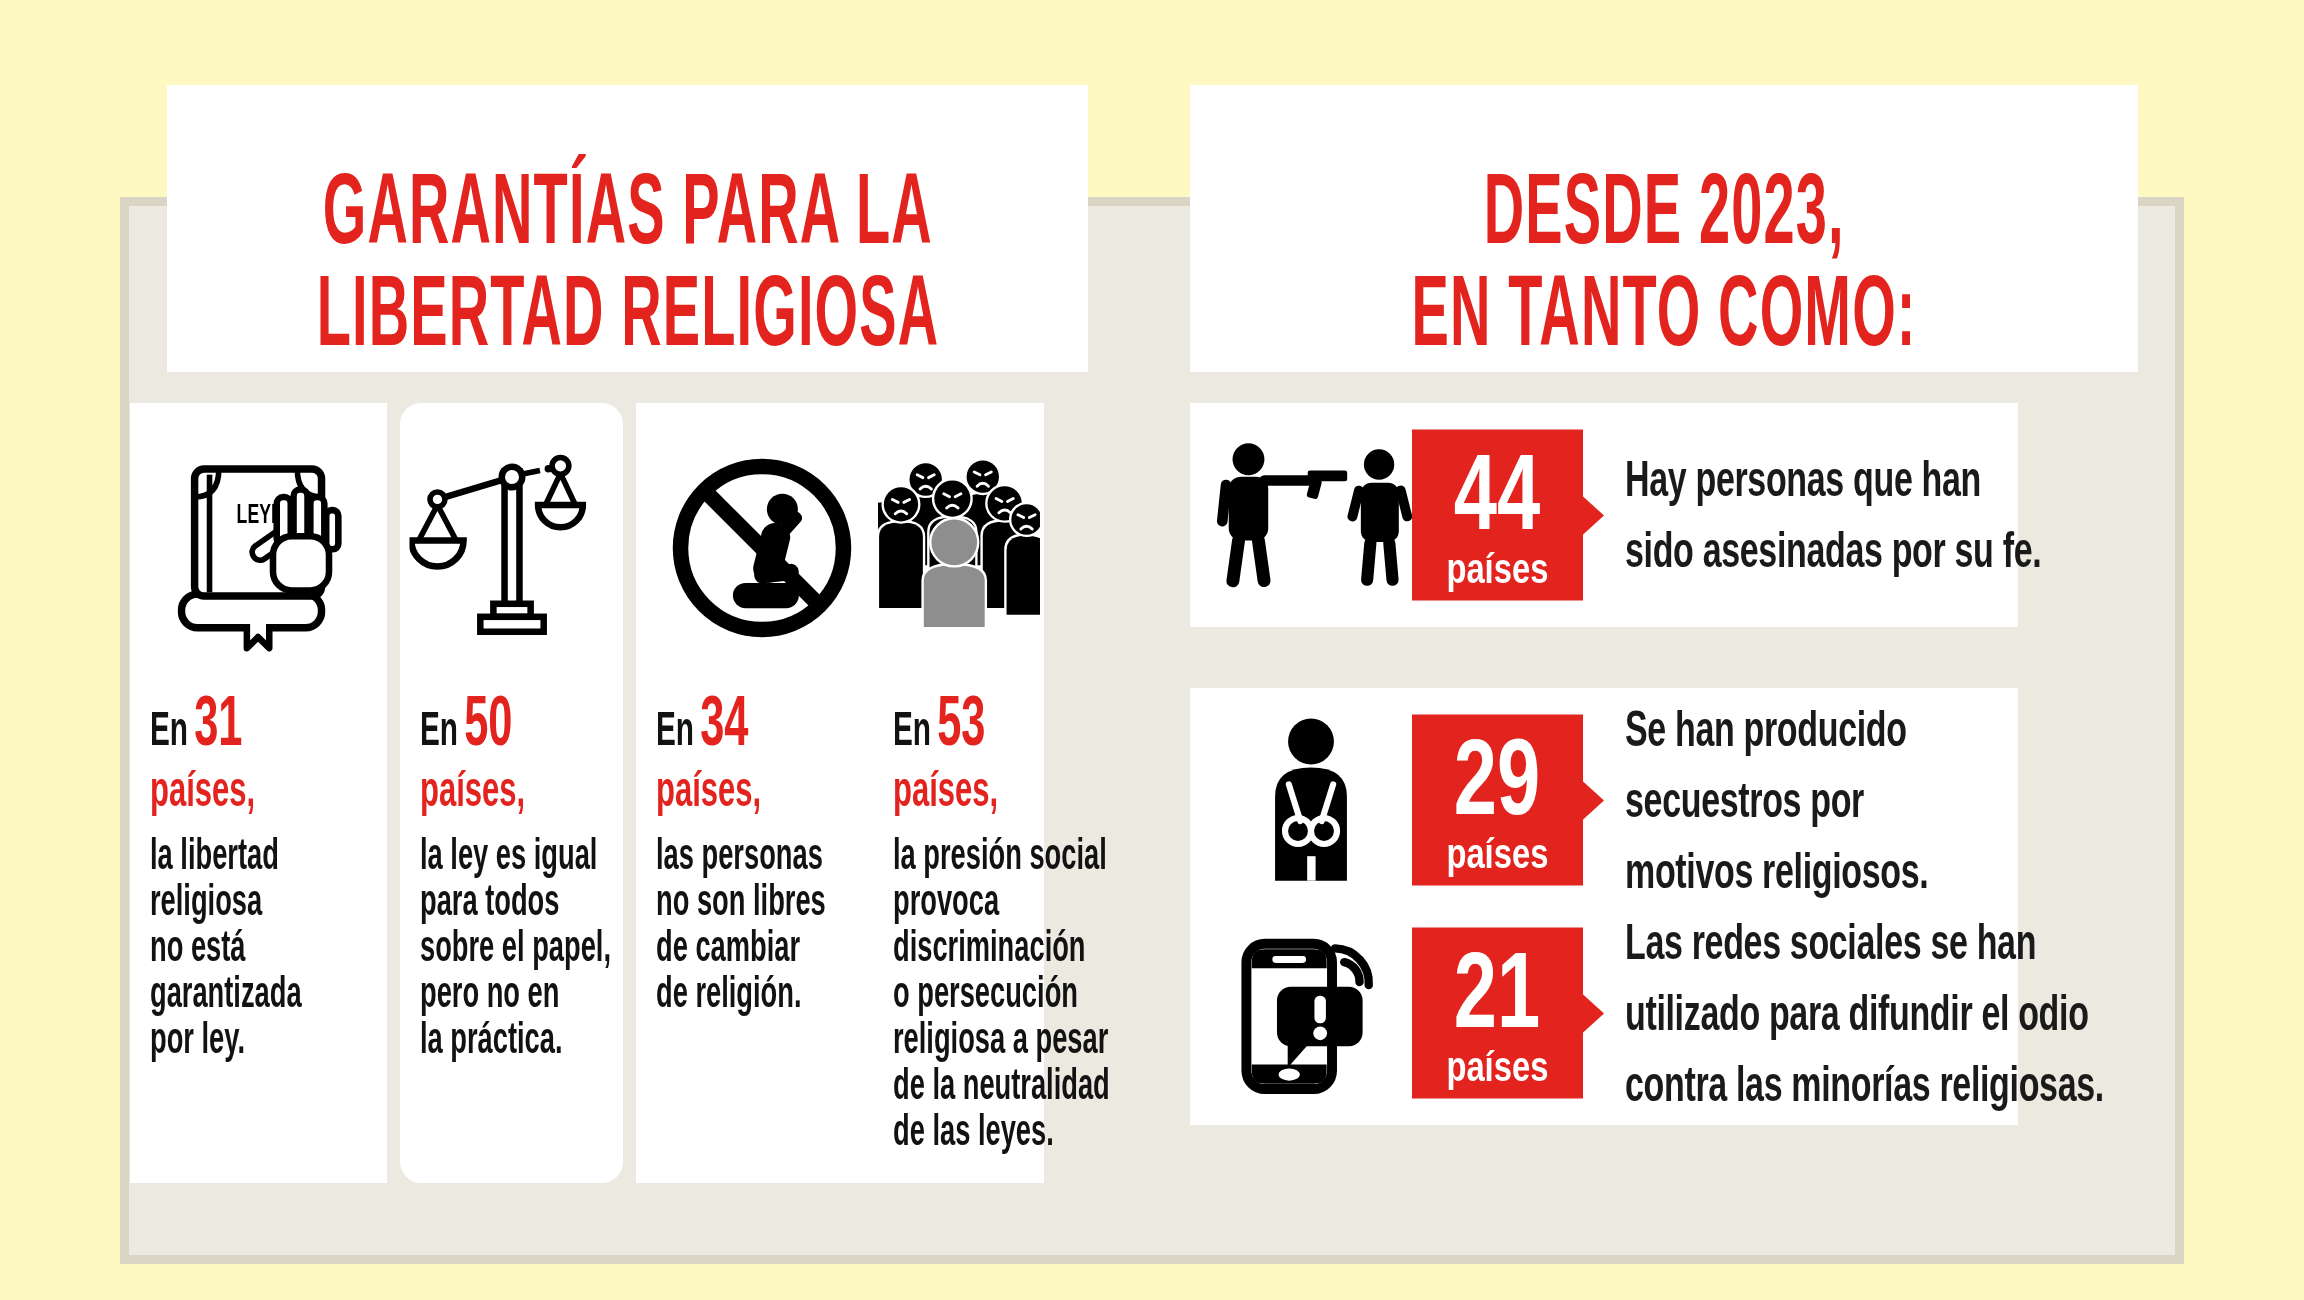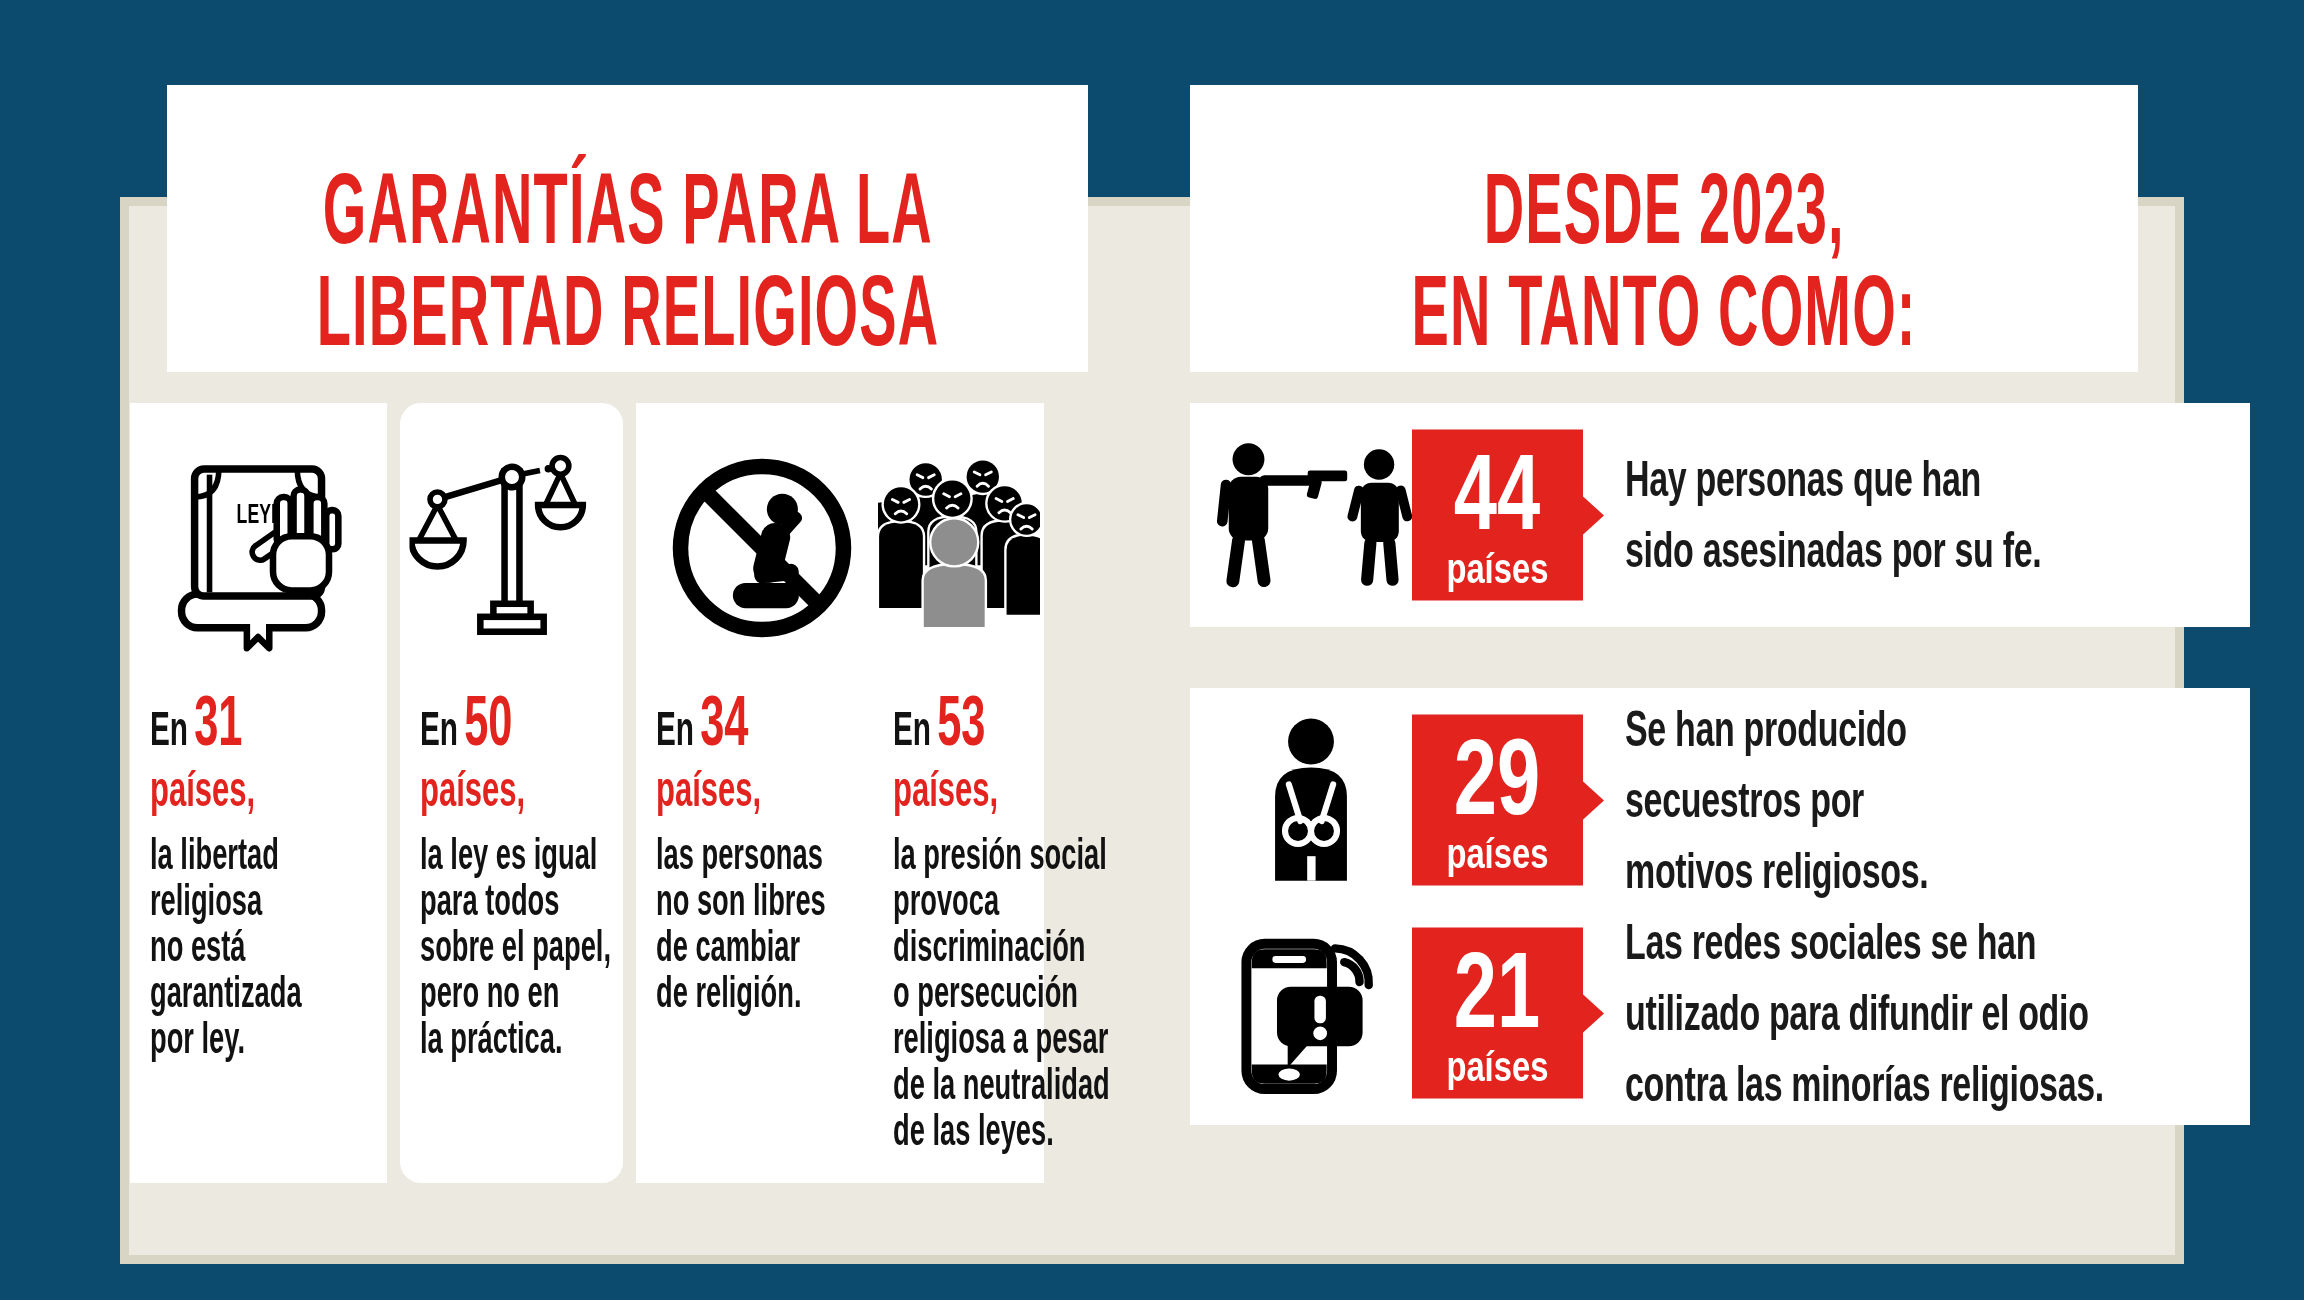--- a/index.html
+++ b/index.html
@@ -1,17 +1,17 @@
 <!DOCTYPE html>
 <html><head>
 <meta charset="utf-8">
 <style>
   html,body { margin:0; padding:0; background:#fff; }
   .stage {
-    position:relative; width:2304px; height:1300px; background:#0c4a6e;
+    position:relative; width:2304px; height:1300px; background:#fef9c3;
     font-family:"Liberation Sans", sans-serif; overflow:hidden;
   }
   
   .panel {
     position:absolute; left:120px; top:197px; width:2064px; height:1067px;
     background:#ECEAE0; border:9px solid #D8D5C4; box-sizing:border-box;
   }
   .white-box { position:absolute; background:#ffffff; }
 
   
@@ -24,21 +24,21 @@
   
   .card { position:absolute; top:403px; height:780px; background:#fff; }
   .card-icon { position:absolute; top:48px; left:50%; transform:translateX(-50%); }
   .card-text { position:absolute; left:20px; top:286px; transform:scaleX(0.62); transform-origin:left top; white-space:nowrap; }
   .lead-line { font-size:48px; font-weight:bold; color:#121212; line-height:64px; }
   .lead-num  { font-size:70px; color:#E2231E; margin-left:10px; }
   .unit-line { font-size:50px; font-weight:bold; color:#E2231E; line-height:56px; margin-bottom:14px; }
   .body-line { font-size:44px; font-weight:bold; color:#121212; line-height:46px; }
 
   
-  .row { position:absolute; left:1190px; width:1060px; height:224px; background:#fff; }
+  .row { position:absolute; left:1190px; width:828px; height:224px; background:#fff; }
   .row-icon { position:absolute; left:16px; top:50%; transform:translateY(-50%); width:210px; display:flex; justify-content:center; }
   .redbox {
     position:absolute; left:222px; top:50%; transform:translateY(-50%);
     width:171px; height:171px; background:#E2231E;
     display:flex; flex-direction:column; align-items:center; justify-content:flex-start;
   }
   .redbox::after {
     content:""; position:absolute; right:-21px; top:50%; margin-top:-20px;
     border-left:22px solid #E2231E; border-top:20px solid transparent; border-bottom:20px solid transparent;
   }

